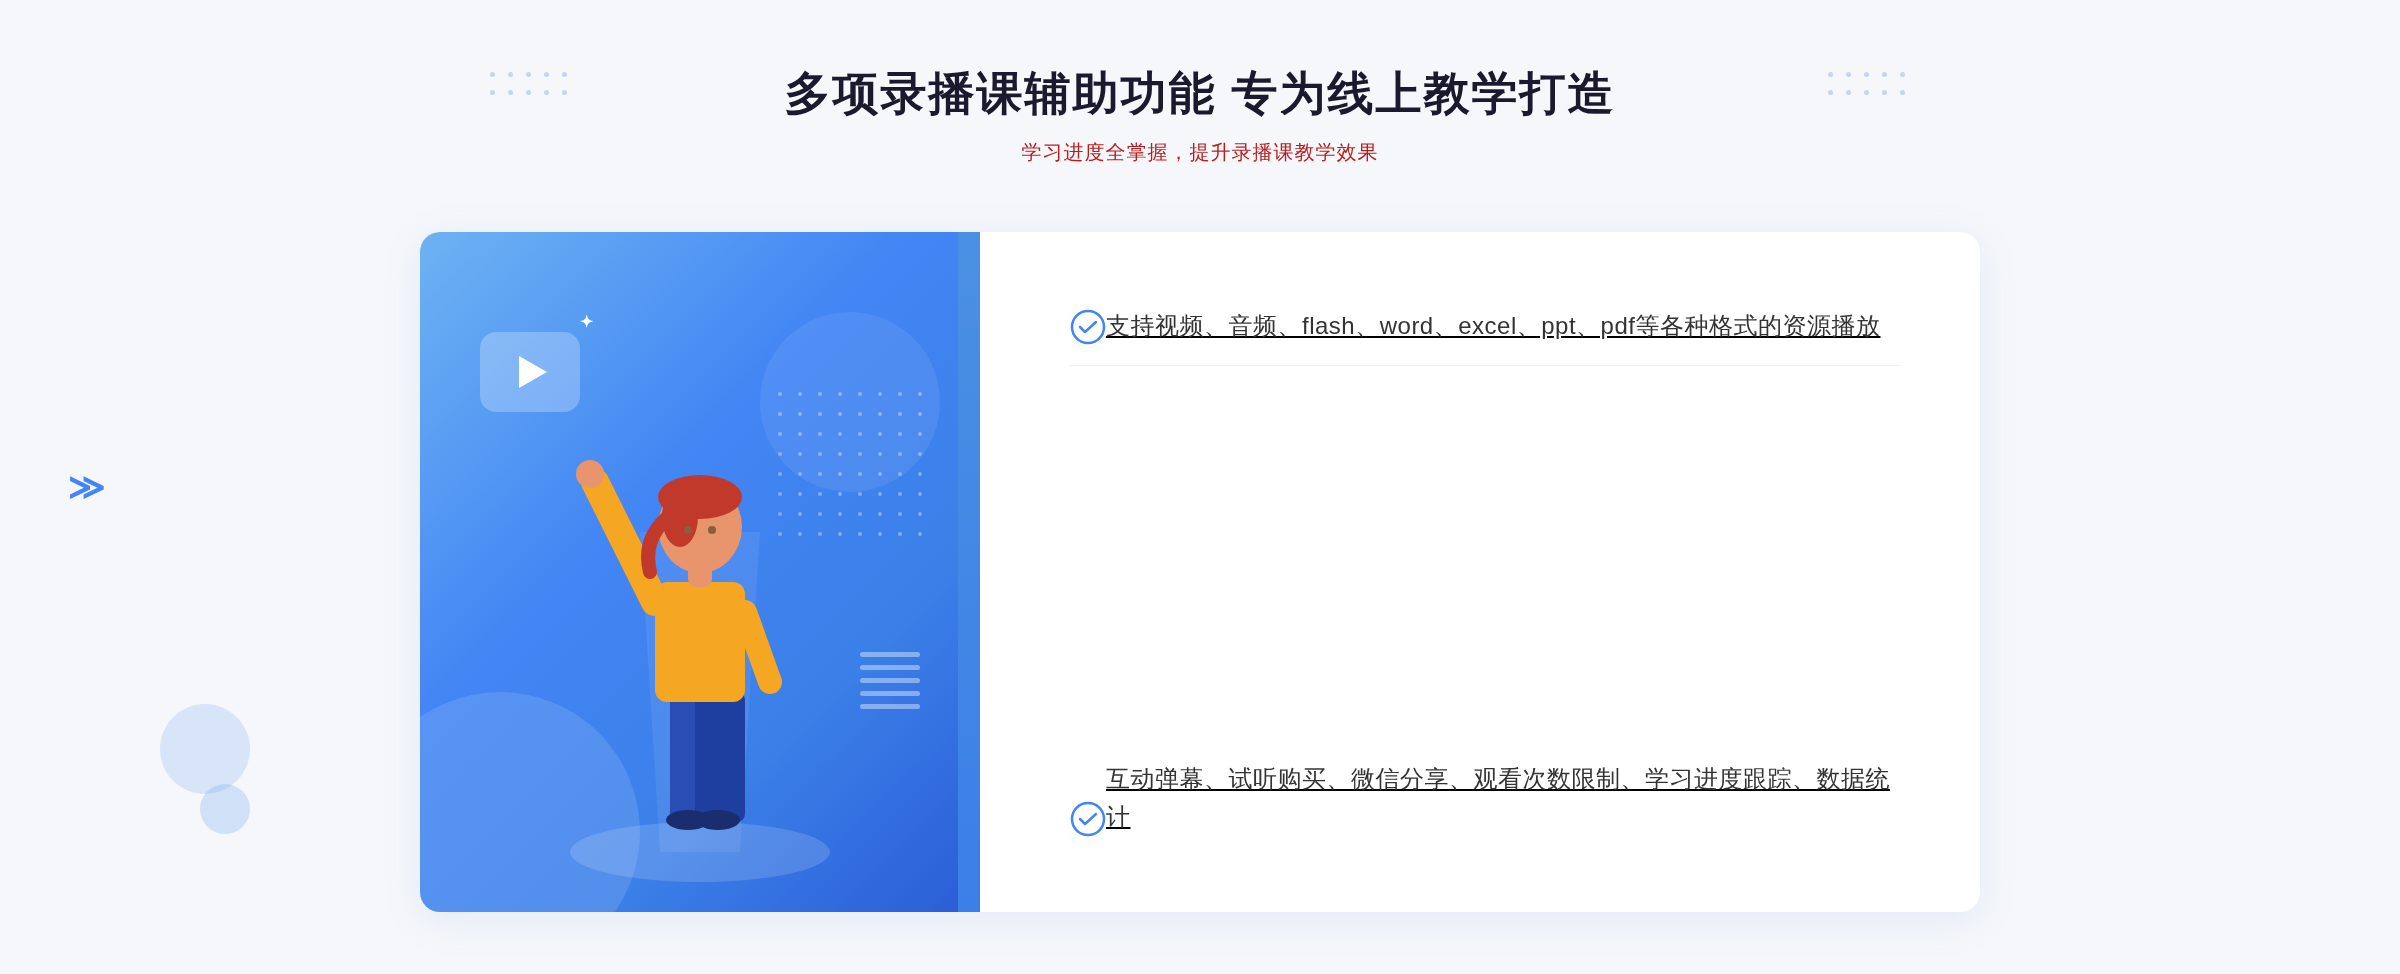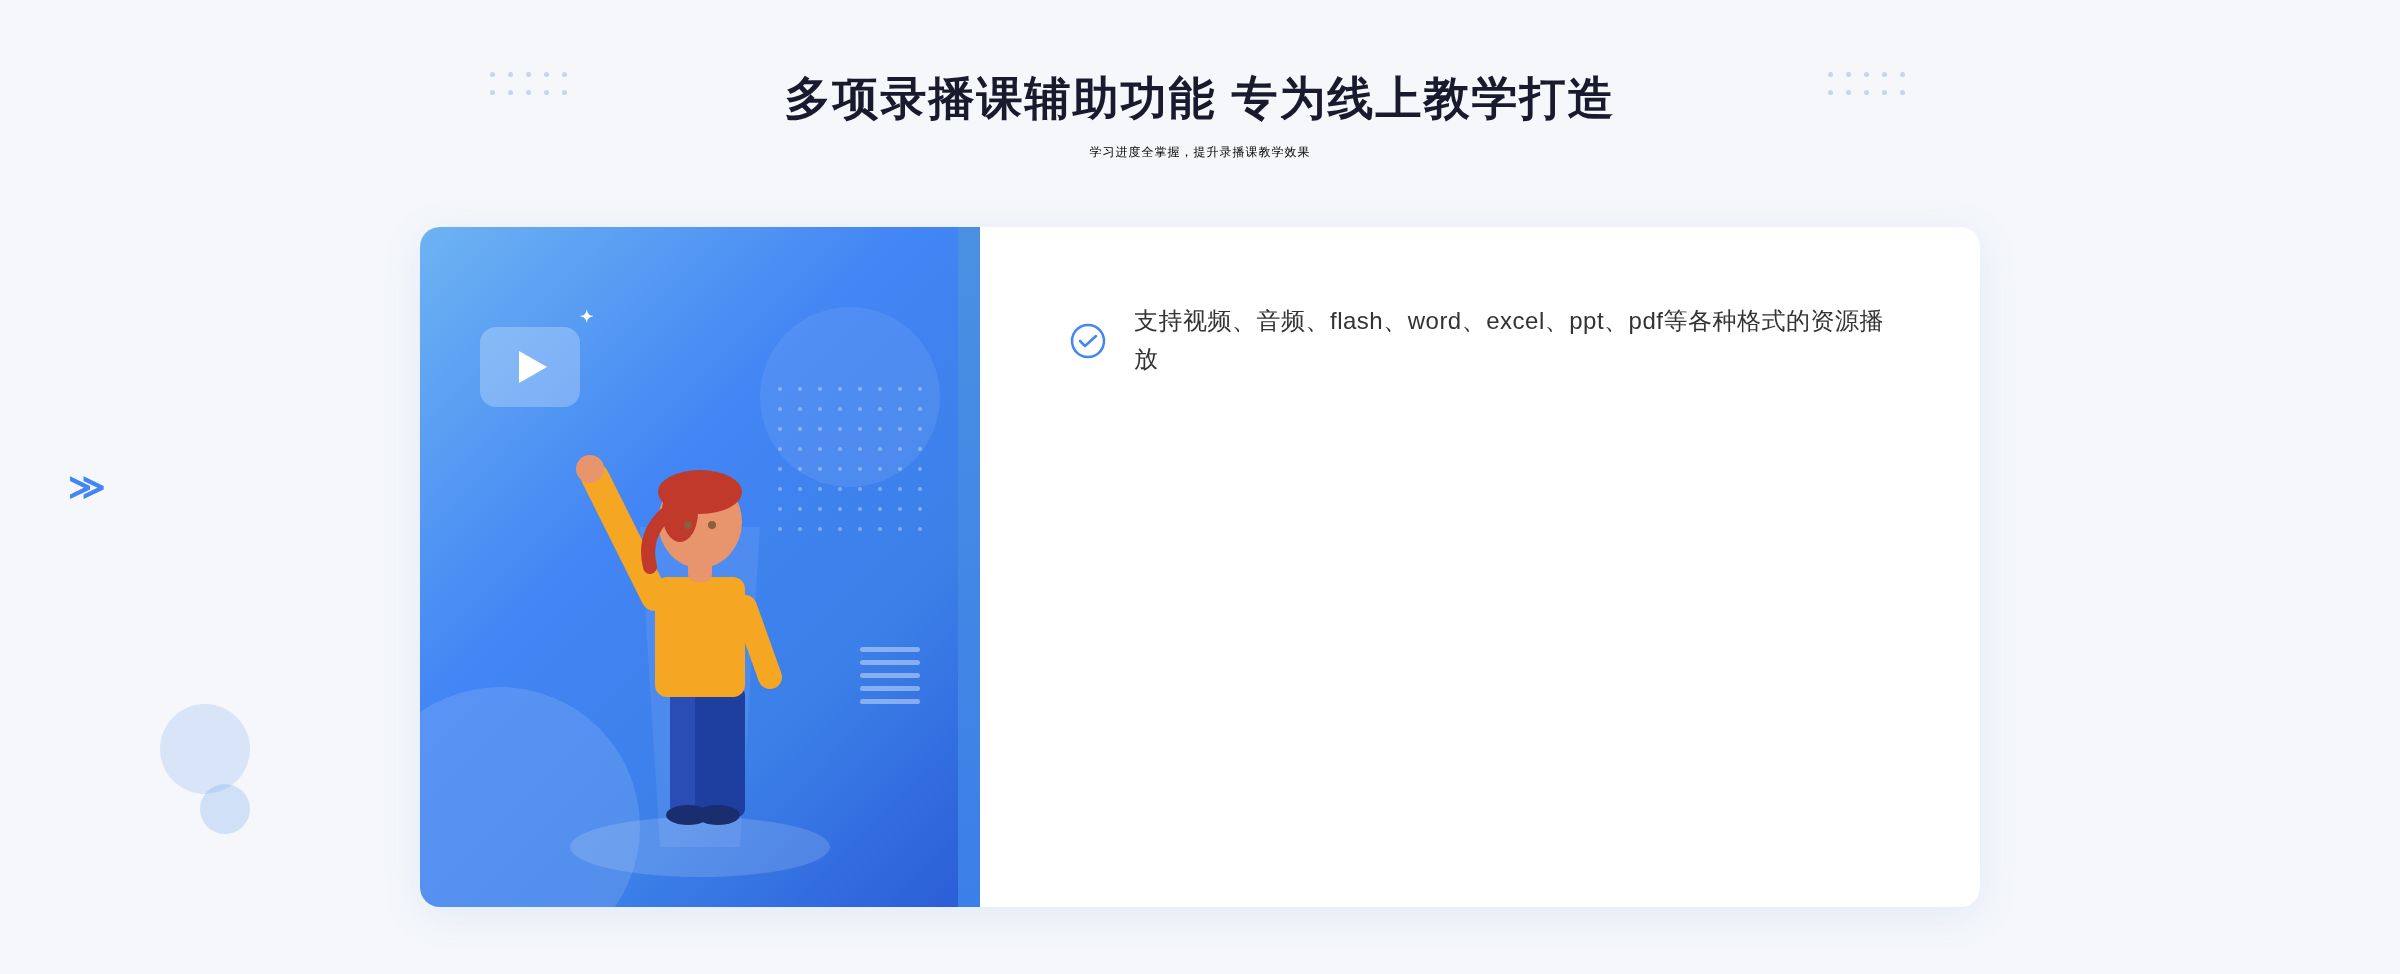--- a/index.html
+++ b/index.html
@@ -33,22 +33,22 @@
 
     .header-title {
       font-size: 46px;
       font-weight: 700;
       color: #1a1a2e;
       letter-spacing: 2px;
       margin-bottom: 14px;
     }
 
     .header-subtitle {
-      font-size: 12px;
-      color: #000000;
+      font-size: 20px;
+      color: #b91c1c;
       letter-spacing: 1px;
     }
 
     
     .content-card {
       width: 1560px;
       min-height: 680px;
       background: white;
       border-radius: 20px;
       box-shadow: 0 8px 40px rgba(100, 140, 220, 0.12);
@@ -186,24 +186,24 @@
     .features-area {
       flex: 1;
       padding: 55px 80px 55px 90px;
       display: flex;
       flex-direction: column;
       justify-content: space-between;
     }
 
     .feature-item {
       display: flex;
-      align-items: center;
-      gap: 28px;
+      align-items: flex-end;
       padding: 20px 0;
       border-bottom: 1px solid #f0f0f0;
+      text-decoration: underline;
     }
 
     .feature-item:last-child {
       border-bottom: none;
     }
 
     .check-icon {
       width: 36px;
       height: 36px;
       flex-shrink: 0;
@@ -443,17 +443,24 @@
       <div class="feature-item">
         <svg class="check-icon" viewBox="0 0 36 36" fill="none" xmlns="http://www.w3.org/2000/svg">
           <circle cx="18" cy="18" r="16" stroke="#4285f4" stroke-width="2.5"></circle>
           <polyline points="10,18 15,23 26,13" stroke="#4285f4" stroke-width="2.5" stroke-linecap="round" stroke-linejoin="round"></polyline>
         </svg>
         <span class="feature-text">支持视频、音频、flash、word、excel、ppt、pdf等各种格式的资源播放</span>
       </div>
 
 
 
+      <div class="feature-item">
+        <svg class="check-icon" viewBox="0 0 36 36" fill="none" xmlns="http://www.w3.org/2000/svg">
+          <circle cx="18" cy="18" r="16" stroke="#4285f4" stroke-width="2.5"></circle>
+          <polyline points="10,18 15,23 26,13" stroke="#4285f4" stroke-width="2.5" stroke-linecap="round" stroke-linejoin="round"></polyline>
+        </svg>
+        <span class="feature-text">互动弹幕、试听购买、微信分享、观看次数限制、学习进度跟踪、数据统计</span>
+      </div>
 
     </div>
   </div>
 
 </div>
 
 </body></html>

